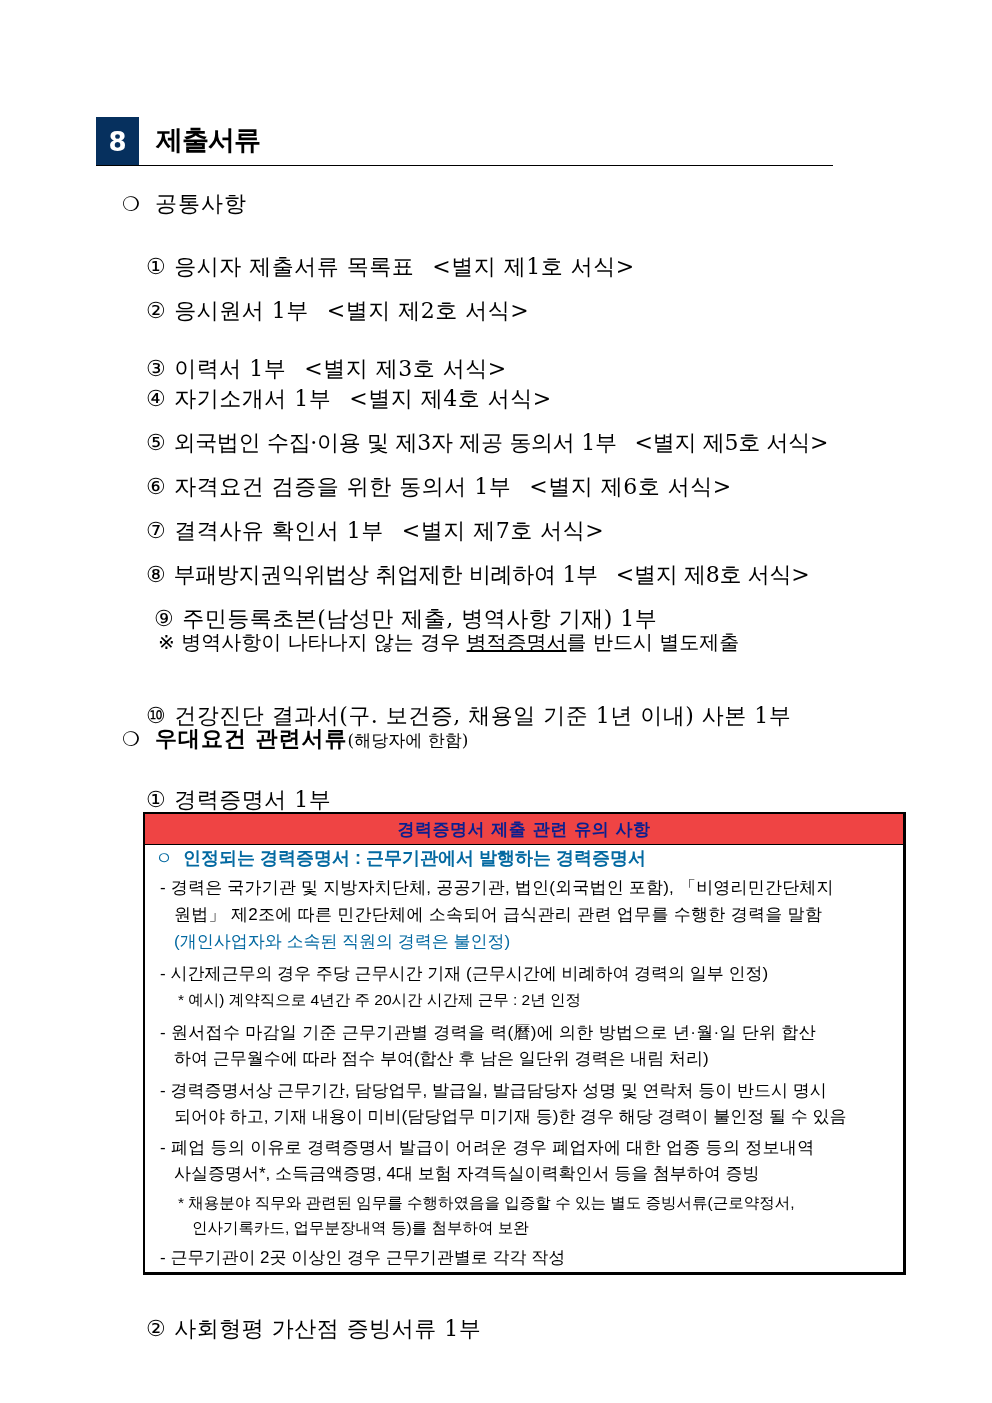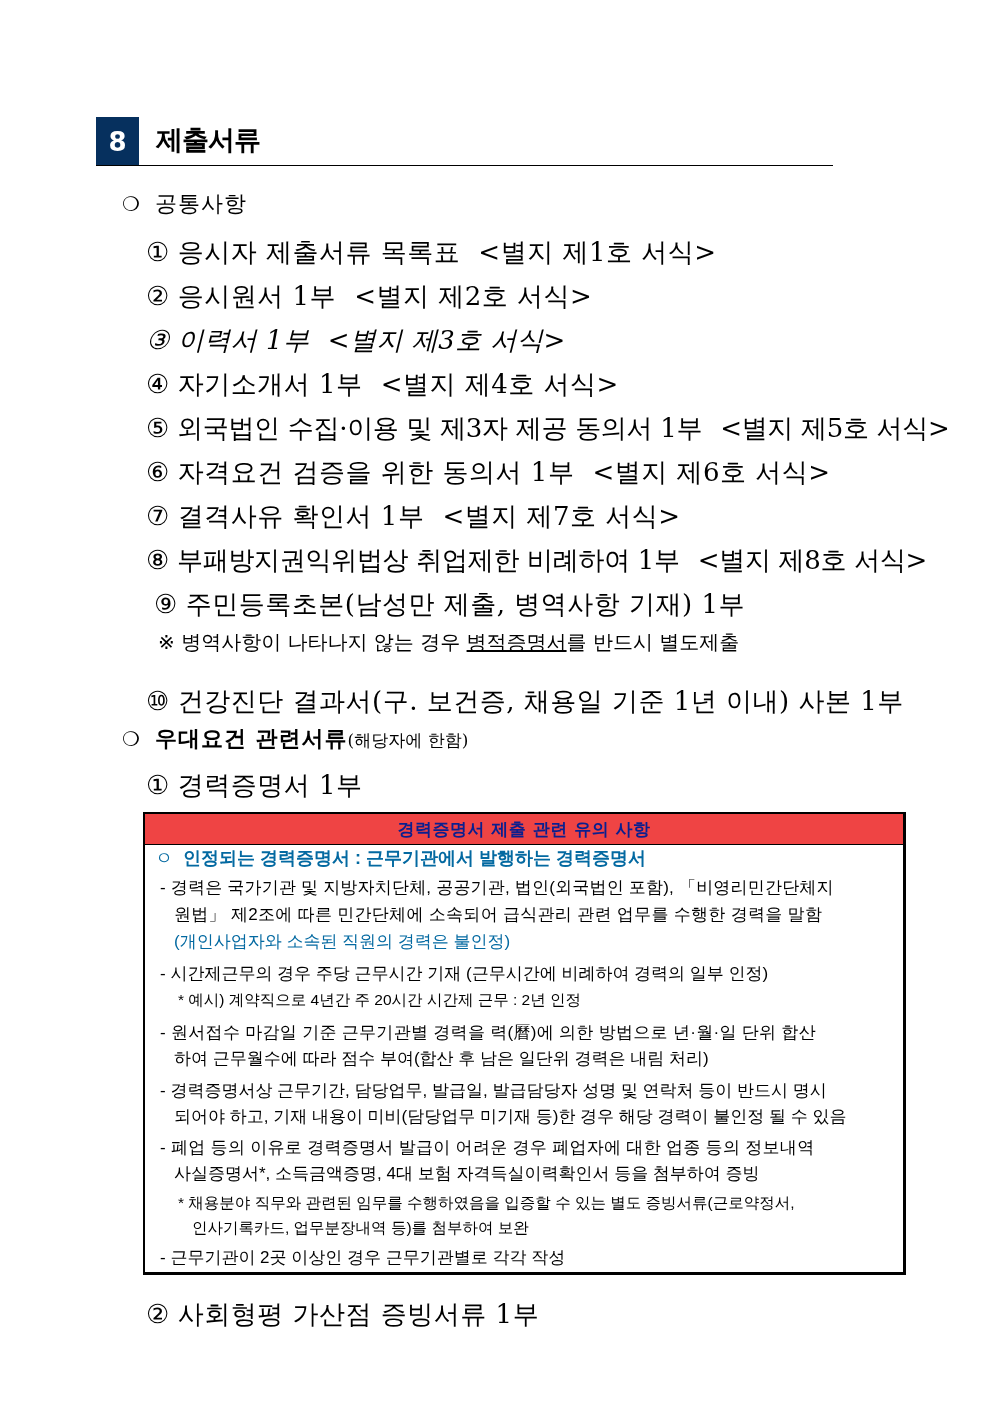--- a/index.html
+++ b/index.html
@@ -13,21 +13,21 @@
              font-weight:bold; font-size:26px; display:flex; align-items:center; justify-content:center; }
   .sec-title { position:absolute; left:156px; top:122px; font-family:"DejaVu Sans","Liberation Sans",sans-serif;
                font-weight:bold; font-size:27px; letter-spacing:-1px; }
   .sec-rule { position:absolute; left:96px; top:165px; width:737px; height:0; border-top:1.5px solid #000; }
 
   .bullet-head { font-size:22px; letter-spacing:1px; }
   .bullet-head .circ { font-family:"DejaVu Sans",sans-serif; font-size:20px; margin-right:14px; }
   .bullet-head.bold .main { font-weight:bold; }
   .bullet-head .sub { font-size:17px; font-weight:normal; letter-spacing:0; }
 
-  .item { font-size:26px; letter-spacing:0.5px; }
+  .item { font-size:22px; letter-spacing:0.5px;margin-top:17px; }
   .item .num { margin-right:8px; }
   .item .sp { display:inline-block; width:18px; }
 
   .note { font-family:"DejaVu Sans","Liberation Sans",sans-serif; font-size:20px; }
   .note .u { text-decoration:underline; }
 
   
   .box { position:absolute; left:143px; top:812px; width:758px; height:458px;
          border:2px solid #000; border-right-width:3px; border-bottom-width:3px; }
   .box-head { height:30px; background:#ef4444; border-bottom:1.5px solid #000;
@@ -49,21 +49,21 @@
 <div class="abs bullet-head" style="left:122px; top:189px;text-align:center;">
   <span class="circ">❍</span><span class="main">공통사항</span>
 </div>
 
 <div class="abs item" style="left:146px; top:235px;">
   <span class="num">①</span><span>응시자 제출서류 목록표</span><span class="sp"></span><span>&lt;별지 제1호 서식&gt;</span>
 </div>
 <div class="abs item" style="left:146px; top:279px;">
   <span class="num">②</span><span>응시원서 1부</span><span class="sp"></span><span>&lt;별지 제2호 서식&gt;</span>
 </div>
-<div class="abs item" style="left:146px; top:323px;font-style:italic;">
+<div class="abs item" style="left:146px; top:337px;">
   <span class="num">③</span><span>이력서 1부</span><span class="sp"></span><span>&lt;별지 제3호 서식&gt;</span>
 </div>
 <div class="abs item" style="left:146px; top:367px;">
   <span class="num">④</span><span>자기소개서 1부</span><span class="sp"></span><span>&lt;별지 제4호 서식&gt;</span>
 </div>
 <div class="abs item" style="left:146px; top:411px; letter-spacing:-0.3px;">
   <span class="num">⑤</span><span>외국법인 수집·이용 및 제3자 제공 동의서 1부</span><span class="sp"></span><span>&lt;별지 제5호 서식&gt;</span>
 </div>
 <div class="abs item" style="left:146px; top:455px;">
   <span class="num">⑥</span><span>자격요건 검증을 위한 동의서 1부</span><span class="sp"></span><span>&lt;별지 제6호 서식&gt;</span>

